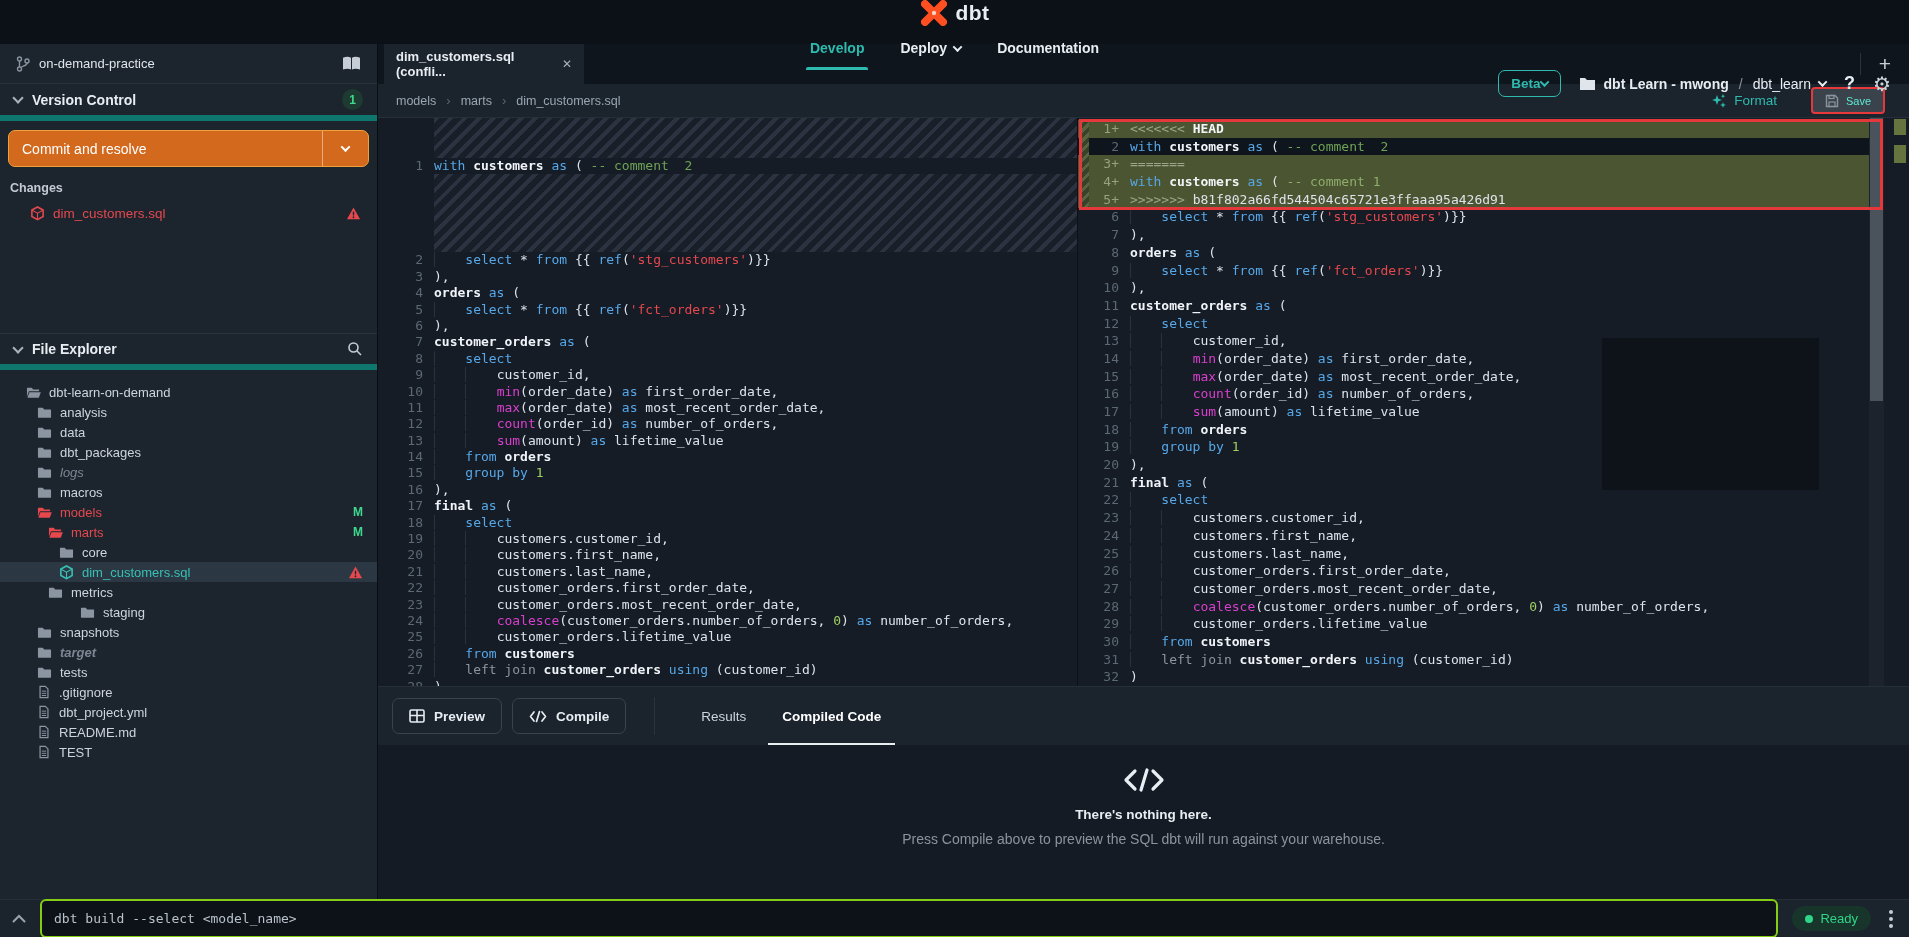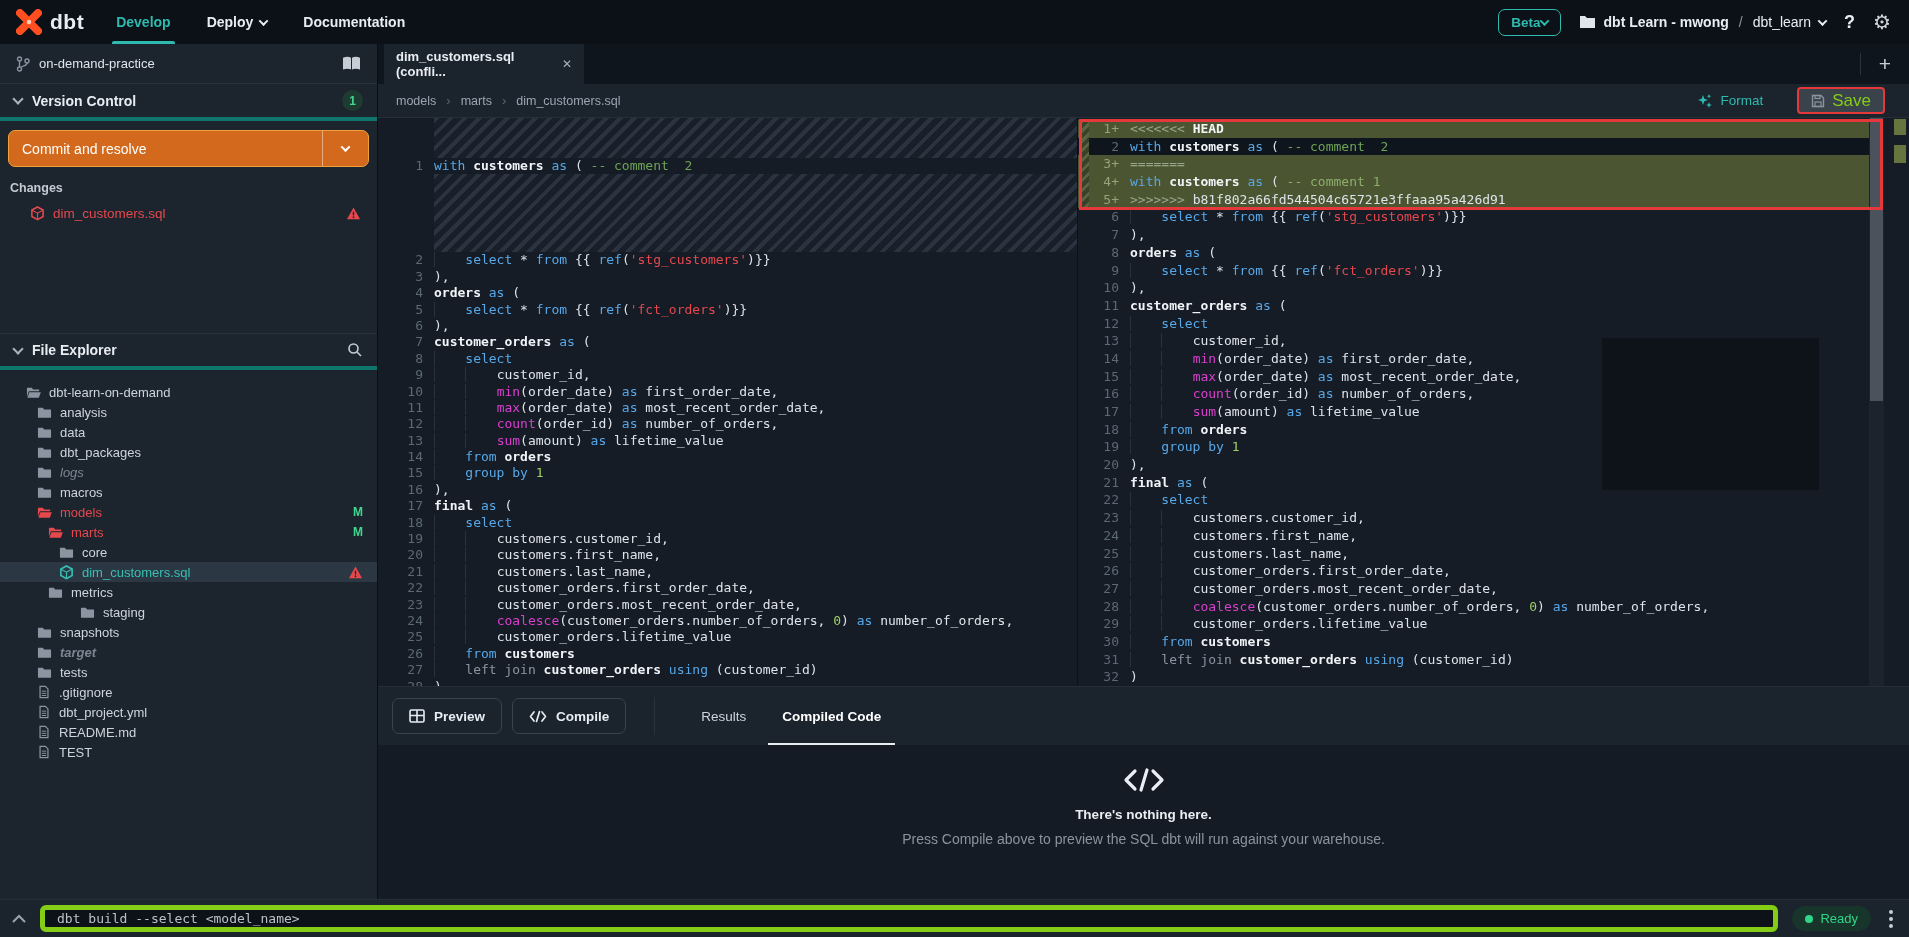--- a/index.html
+++ b/index.html
@@ -1,20 +1,20 @@
 <!DOCTYPE html>
 <html><head>
 <meta charset="utf-8">
 <style>
   * { margin:0; padding:0; box-sizing:border-box; }
   html,body { width:1909px; height:937px; overflow:hidden; background:#141b24;
     font-family:"Liberation Sans", sans-serif; color:#e8edf2; }
 
   
-  .nav { height:44px; background:#0c1117; display:flex; align-items:center; position:relative; }
+  .nav { height:44px; background:#0c1117; display:flex; align-items:center; position:relative;flex-direction:column; }
   .logo-wrap { display:flex; align-items:center; gap:8px; padding:0 14px 0 16px; }
   .logo-word { font-size:21px; font-weight:bold; letter-spacing:.5px; }
   .nav-item { font-size:14px; font-weight:bold; color:#e8edf2; padding:0 18px; height:44px;
     display:flex; align-items:center; gap:7px; cursor:pointer; position:relative; }
   .nav-item.active { color:#2ebaae; }
   .nav-item.active::after { content:""; position:absolute; left:14px; right:14px; bottom:0;
     height:3px; background:#2ebaae; border-radius:2px 2px 0 0; }
   .chev { width:7px; height:7px; border-right:2px solid currentColor; border-bottom:2px solid currentColor;
     transform:rotate(45deg) translate(-1px,-1px); display:inline-block; }
   .nav-right { margin-left:auto; display:flex; align-items:center; gap:18px; padding-right:18px; }
@@ -28,21 +28,21 @@
 
   
   .app { display:flex; height:855px; }
 
   
   .sidebar { width:378px; background:#1c242e; border-right:1px solid #0a0e13; display:flex; flex-direction:column; }
   .branch-row { height:40px; display:flex; align-items:center; gap:9px; padding:0 16px;
     border-bottom:1px solid #29313c; font-size:13px; color:#dfe5ea; }
   .branch-row .spacer, .flex1 { flex:1; }
   .sec-header { height:37px; display:flex; align-items:center; gap:10px; padding:0 14px;
-    border-bottom:4px solid #0f766e; }
+    border-bottom:6px solid #0f766e; }
   .sec-header .title { font-size:14px; font-weight:bold; }
   .sec-chev { width:8px; height:8px; border-right:2px solid #aab3bc; border-bottom:2px solid #aab3bc;
     transform:rotate(45deg); margin-top:-3px; }
   .badge-1 { width:21px; height:21px; border-radius:50%; background:#1d3b30; color:#3fd98f;
     font-size:12px; font-weight:bold; display:flex; align-items:center; justify-content:center; }
   .commit-btn { margin:9px 8px 0 8px; height:37px; background:#d2691d; border:1px solid #f0a13c;
     border-radius:7px; display:flex; align-items:stretch; cursor:pointer; overflow:hidden; }
   .commit-main { flex:1; display:flex; align-items:center; padding-left:13px;
     color:#fff; font-size:14px; font-weight:normal; }
   .commit-split { width:46px; border-left:1px solid rgba(255,255,255,.45); display:flex;
@@ -76,21 +76,21 @@
   .tab-plus { width:48px; display:flex; align-items:center; justify-content:center;
     color:#c6cdd4; font-size:21px; cursor:pointer; }
 
   .toolbar { height:34px; background:#1b232d; border-bottom:1px solid #262e38; display:flex;
     align-items:center; padding:0 24px 0 18px; }
   .crumb { display:flex; align-items:center; gap:10px; font-size:12.5px; color:#9aa6b2; }
   .crumb .sep { color:#5c6773; font-size:13px; }
   .fmt-btn { display:flex; align-items:center; gap:7px; color:#2ebaae; font-size:13.5px;
     cursor:pointer; margin-right:34px; }
   .save-btn { background:#3a424c; border:2px solid #e5383b; border-radius:4px; height:27px;
-    padding:0 12px; display:flex; align-items:center; gap:7px; color:#84cc16; font-size:17px;
+    padding:0 12px; display:flex; align-items:center; gap:7px; color:#5eead4; font-size:11px;
     cursor:pointer; }
 
   
   .editors { height:568px; display:flex; position:relative; background:#151c26; overflow:hidden; }
   .pane { overflow:hidden; position:relative; font-family:"DejaVu Sans Mono", monospace; font-size:13px; }
   .pane-left { width:700px; border-right:1px solid #0c1117; --lh:16.4px; }
   .pane-right { width:791px; --lh:17.7px; padding-top:2px; }
   .crow { display:flex; height:var(--lh); line-height:var(--lh); }
   .gut { flex:none; text-align:right; padding-right:11px; color:#5c6874; }
   .pane-left .gut { width:56px; }
@@ -132,21 +132,21 @@
 
   
   .empty { flex:1; background:#141b24; display:flex; flex-direction:column; align-items:center;
     padding-top:22px; }
   .empty-title { font-size:13.5px; font-weight:bold; margin-top:14px; }
   .empty-sub { font-size:14px; color:#8b949e; margin-top:9px; }
 
   
   .cmdbar { height:38px; background:#1b232d; border-top:1px solid #262e38; display:flex;
     align-items:center; padding:0 12px; gap:14px; }
-  .cmd-input { flex:1; height:27px; background:#0d1219; border:5px solid #84cc16; border-radius:6px;
+  .cmd-input { flex:1; height:39px; background:#0d1219; border:2px solid #84cc16; border-radius:6px;
     display:flex; align-items:center; padding-left:12px; font-family:"DejaVu Sans Mono", monospace;
     font-size:13px; color:#b9c1ca; }
   .ready-pill { background:#17352a; border-radius:13px; height:25px; padding:0 13px; display:flex;
     align-items:center; gap:7px; color:#2fd588; font-size:13px; cursor:pointer; }
   .ready-dot { width:8px; height:8px; border-radius:50%; background:#2fd588; }
   .kebab { display:flex; flex-direction:column; gap:3px; padding:0 4px; cursor:pointer; }
   .kebab i { width:4px; height:4px; border-radius:50%; background:#c6cdd4; }
   svg { display:block; }
 </style>
 </head>

